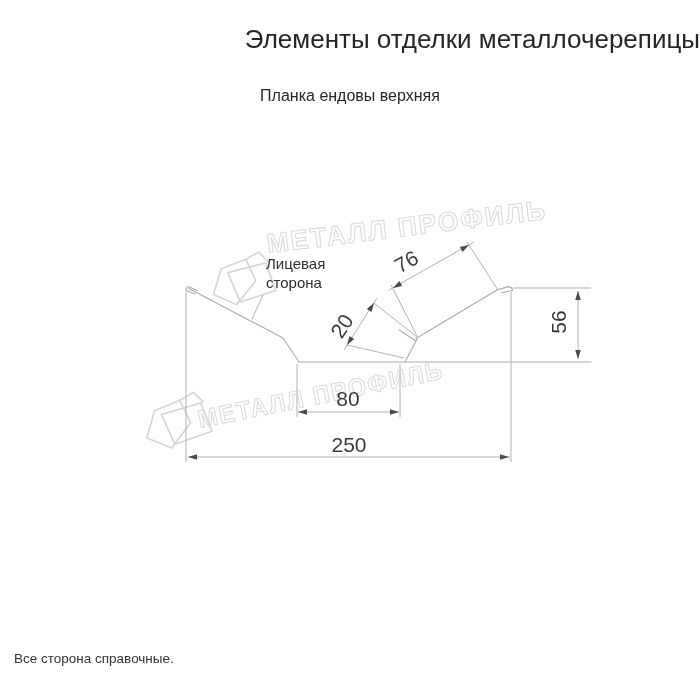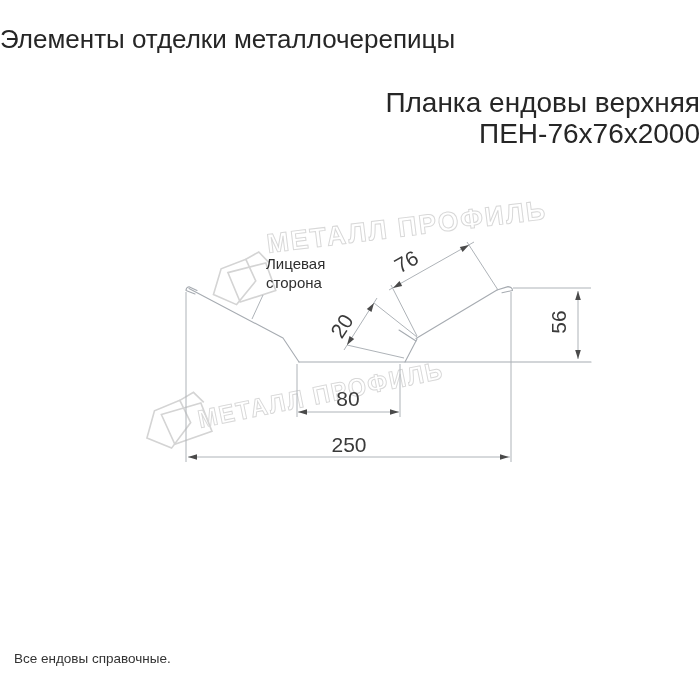--- a/index.html
+++ b/index.html
@@ -6,26 +6,26 @@
   .page{
     position:relative;
     width:700px;height:700px;
     background:#ffffff;
     overflow:hidden;
     font-family:"Liberation Sans", sans-serif;
     color:#2f2f2f;
   }
   .title{
     position:absolute;top:24px;left:0;width:100%;
-    text-align:left;font-size:26px;letter-spacing:0;
+    text-align:right;font-size:26px;letter-spacing:0;
     color:#262626;
   }
   .subtitle{
     position:absolute;left:0;width:100%;
-    text-align:right;font-size:28px;color:#262626;
+    text-align:center;font-size:16px;color:#262626;
   }
   .subtitle.name{top:87px;}
   .subtitle.code{top:118px;}
   .drawing{position:absolute;top:0;left:0;}
   .footer{
     position:absolute;left:14px;top:650px;
     font-size:13.5px;line-height:17px;color:#333333;
   }
   text.dim{
     font-family:"Liberation Sans", sans-serif;
@@ -41,21 +41,20 @@
     fill:none;stroke:#d8d8d8;stroke-width:1;
   }
 </style>
 </head>
 <body>
 
 <div class="page">
 
   <div class="title">Элементы отделки металлочерепицы</div>
   <div class="subtitle name">Планка ендовы верхняя</div>
-  <div class="subtitle code">ПЕН-76х76х2000</div>
 
   <svg class="drawing" width="700" height="700" viewBox="0 0 700 700">
 
     <g>
       <g transform="translate(202,264) rotate(-10)" stroke="#d4d4d4" stroke-width="1.6" fill="none">
         <path d="M6,32 L18,8 L44,3 L50,26 L27,46 Z"></path>
         <path d="M24,13 L63,10 L68,39 L31,44 Z"></path>
         <path d="M44,3 L58,-2 L66,10"></path>
       </g>
       <text class="wm" transform="translate(268,253) rotate(-7)" font-size="27" textLength="282" lengthAdjust="spacingAndGlyphs">МЕТАЛЛ ПРОФИЛЬ</text>
@@ -139,16 +138,16 @@
 
     <text class="dim" x="349" y="452" text-anchor="middle" font-size="22">250</text>
 
     <g>
       <text class="label" x="266" y="269">Лицевая</text>
       <text class="label" x="266" y="288">сторона</text>
     </g>
   </svg>
 
   <div class="footer">
-    <div>Все ендовы справочные.</div>
+    <div>Все сторона справочные.</div>
   </div>
 
 </div>
 
 </body></html>

